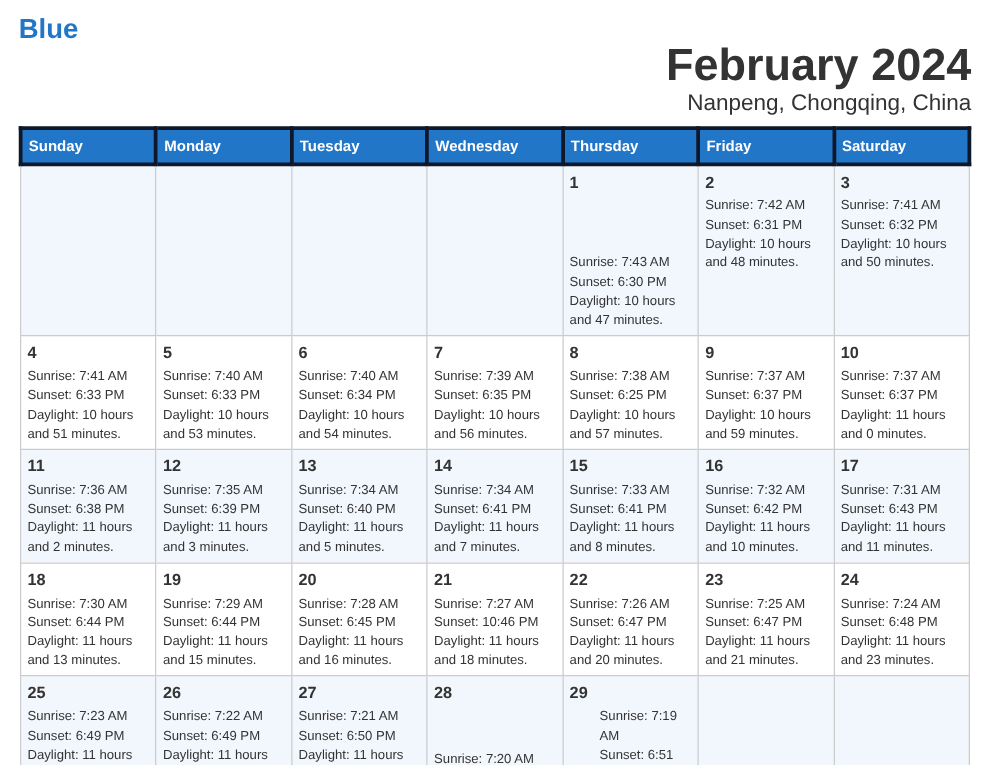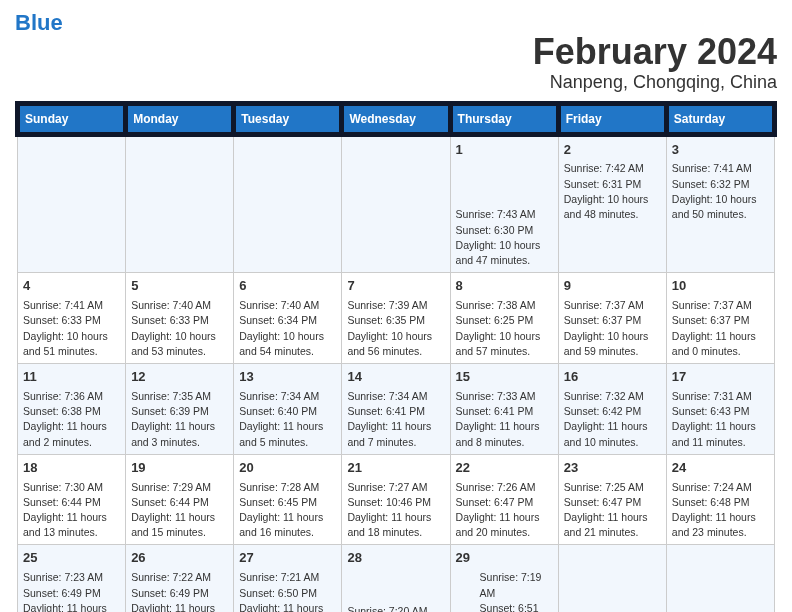--- a/index.html
+++ b/index.html
@@ -50,21 +50,21 @@
       border-collapse: collapse;
       font-size: 11px;
     }
     thead tr th {
       background-color: #2176c7;
       color: #fff;
       text-align: left;
       padding: 6px 5px;
       font-size: 12px;
       font-weight: bold;
-      border: 5px solid #0f172a;
+      border: 3px solid #0f172a;
     }
     tbody tr td {
       border: 1px solid #ccc;
       vertical-align: top;
       padding: 4px 5px;
       height: 82px;
       width: 14.28%;
       background: #fff;
       color: #333;
       font-size: 10.5px;

